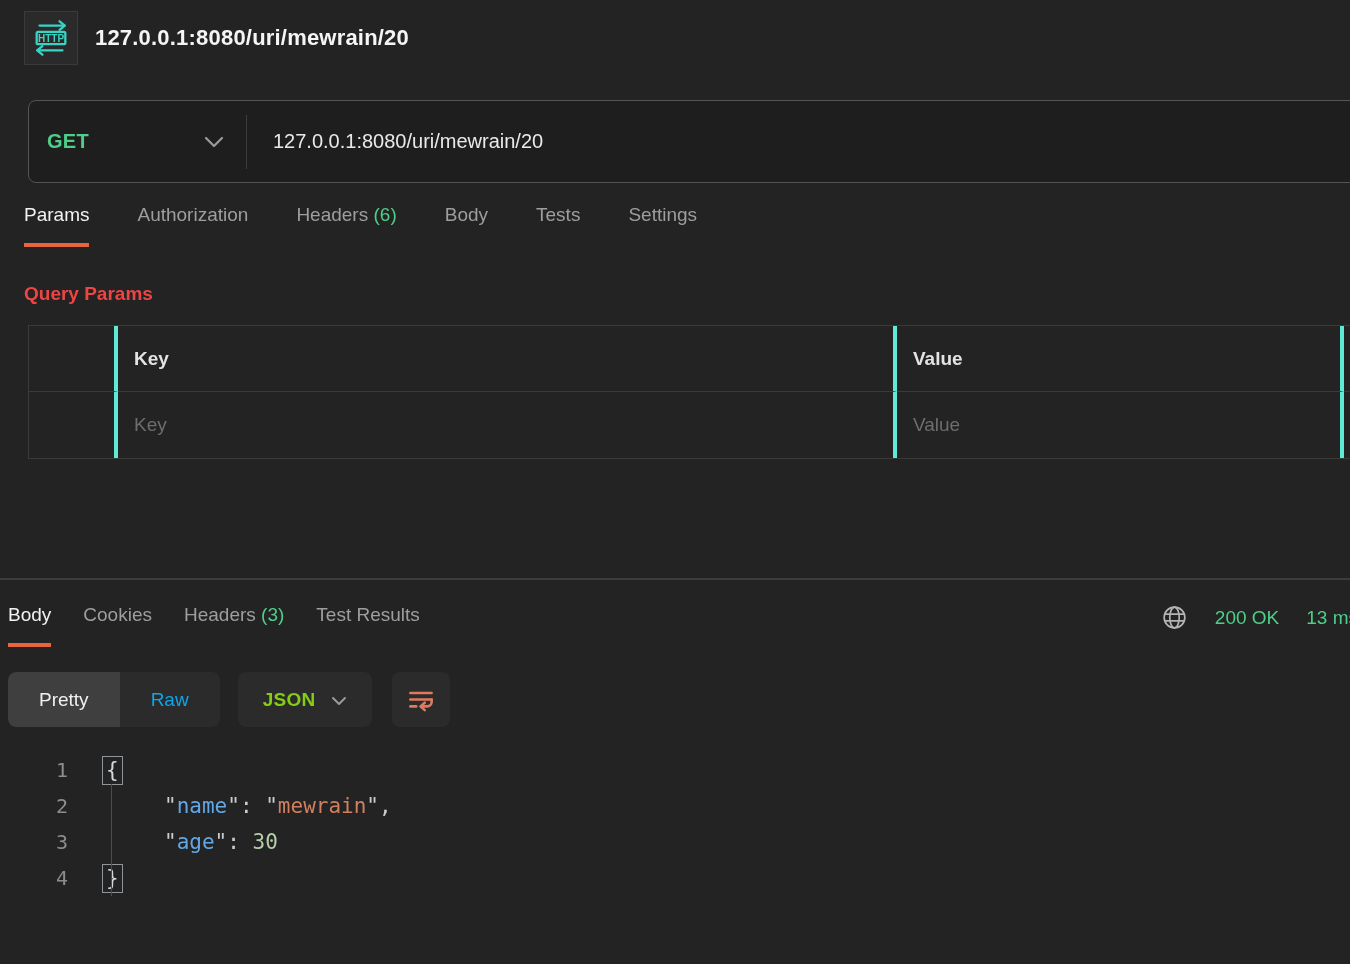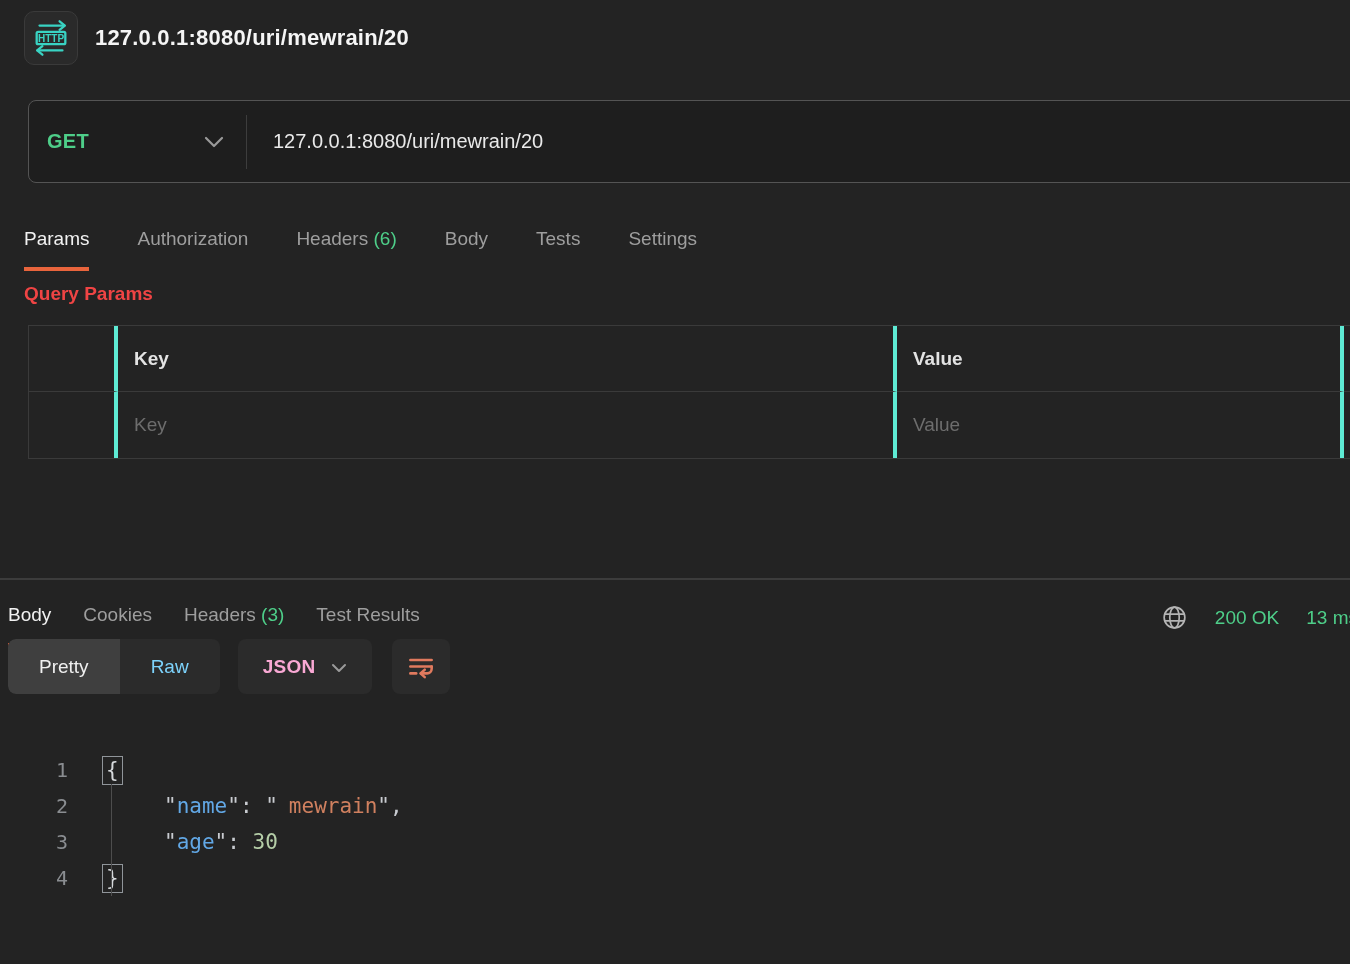--- a/index.html
+++ b/index.html
@@ -10,38 +10,38 @@
     color:#e8e8e8;
     overflow:hidden;
     position:relative;
   }
   .app { position:absolute; inset:0; }
 
   
   .header { position:absolute; top:11px; left:24px; display:flex; align-items:center; gap:17px; }
   .http-icon {
     width:54px; height:54px; background:#2a2a2a; border:1px solid #3a3a3a;
-    border-radius:10px; display:flex; align-items:center; justify-content:center;
+    border-radius:0; display:flex; align-items:center; justify-content:center;
   }
   .req-title { font-size:22px; font-weight:bold; color:#f5f5f5; letter-spacing:.2px; }
 
   
   .request-bar {
     position:absolute; top:100px; left:28px; width:1400px; height:83px;
     border:1px solid #545454; border-radius:8px; background:#1e1e1e;
     display:flex; align-items:center;
   }
   .method-box { width:217px; display:flex; align-items:center; padding-left:18px; }
   .method-label { color:#4ece89; font-size:20px; font-weight:bold; letter-spacing:.3px; }
   .method-chevron { margin-left:auto; margin-right:22px; display:flex; }
   .vdivider { width:1px; height:54px; background:#3d3d3d; }
   .url-text { padding-left:26px; font-size:20px; color:#e9e9e9; }
 
   
-  .request-tabs { position:absolute; top:228px; left:24px; display:flex; gap:48px; }
+  .request-tabs { position:absolute; top:204px; left:24px; display:flex; gap:48px; }
   .tab { font-size:19px; color:#9e9e9e; padding-bottom:17px; cursor:default; white-space:nowrap; }
   .tab.active { color:#f2f2f2; border-bottom:4px solid #e8643c; }
   .badge-green { color:#4ece89; }
 
   
   .section-title { position:absolute; top:283px; left:24px; font-size:19px; font-weight:bold; color:#ef4444; }
   .qp-table {
     position:absolute; top:325px; left:28px; width:1330px;
     border:1px solid #3a3a3a;
     display:grid; grid-template-columns:89px 779px 447px 80px;
@@ -58,28 +58,28 @@
   .resp-divider { position:absolute; top:578px; left:0; width:1350px; height:2px; background:#3c3c3c; }
   .response-tabs { position:absolute; top:604px; left:8px; display:flex; gap:32px; }
   .response-meta {
     position:absolute; top:604px; right:-8px; display:flex; align-items:center; gap:27px;
     font-size:19px;
   }
   .status-green { color:#4ece89; white-space:nowrap; }
   .globe { display:flex; }
 
   
-  .view-bar { position:absolute; top:639px; left:8px; display:flex; }
+  .view-bar { position:absolute; top:672px; left:8px; display:flex; }
   .segmented { display:flex; background:#2b2b2b; border-radius:8px; height:55px; overflow:hidden; }
-  .seg { display:flex; align-items:center; padding:0 31px; font-size:19px; color:#7dd3fc; cursor:default; }
+  .seg { display:flex; align-items:center; padding:0 31px; font-size:19px; color:#0ea5e9; cursor:default; }
   .seg.active { background:#3f3f3f; color:#f0f0f0; border-radius:8px 0 0 8px; }
   .format-select {
     margin-left:18px; height:55px; background:#2b2b2b; border-radius:8px;
     display:flex; align-items:center; padding:0 25px; gap:15px;
-    font-size:19px; color:#f9a8d4; font-weight:bold; letter-spacing:.3px;
+    font-size:19px; color:#84cc16; font-weight:bold; letter-spacing:.3px;
   }
   .wrap-btn {
     margin-left:20px; width:58px; height:55px; background:#2b2b2b; border-radius:8px;
     display:flex; align-items:center; justify-content:center;
   }
 
   
   .code-area { position:absolute; top:752px; left:0; }
   .code-line {
     display:flex; align-items:center; height:36px;
@@ -88,21 +88,21 @@
   .line-num { width:68px; text-align:right; color:#8a8d91; font-size:20px; flex-shrink:0; }
   .line-content { margin-left:38px; white-space:pre; display:flex; align-items:center; }
   .line-content.indented { padding-left:58px; }
   .brace-box {
     border:1px solid #90959a; color:#d6d9dc; padding:0 3px; line-height:27px;
     display:inline-block; margin-left:-4px;
   }
   .indent-guide { position:absolute; left:111px; top:32px; width:1px; height:112px; background:#4d4d4d; }
   .tok-punct { color:#c9ccd1; }
   .tok-key { color:#62a8e6; }
-  .tok-str { color:#d0805f;margin-left:11px; }
+  .tok-str { color:#d0805f; }
   .tok-num { color:#b5cea8; }
 </style>
 </head>
 <body>
 
 <div class="app">
 
   <div class="header">
     <div class="http-icon">
       <svg viewBox="0 0 44 44" width="42" height="42">

